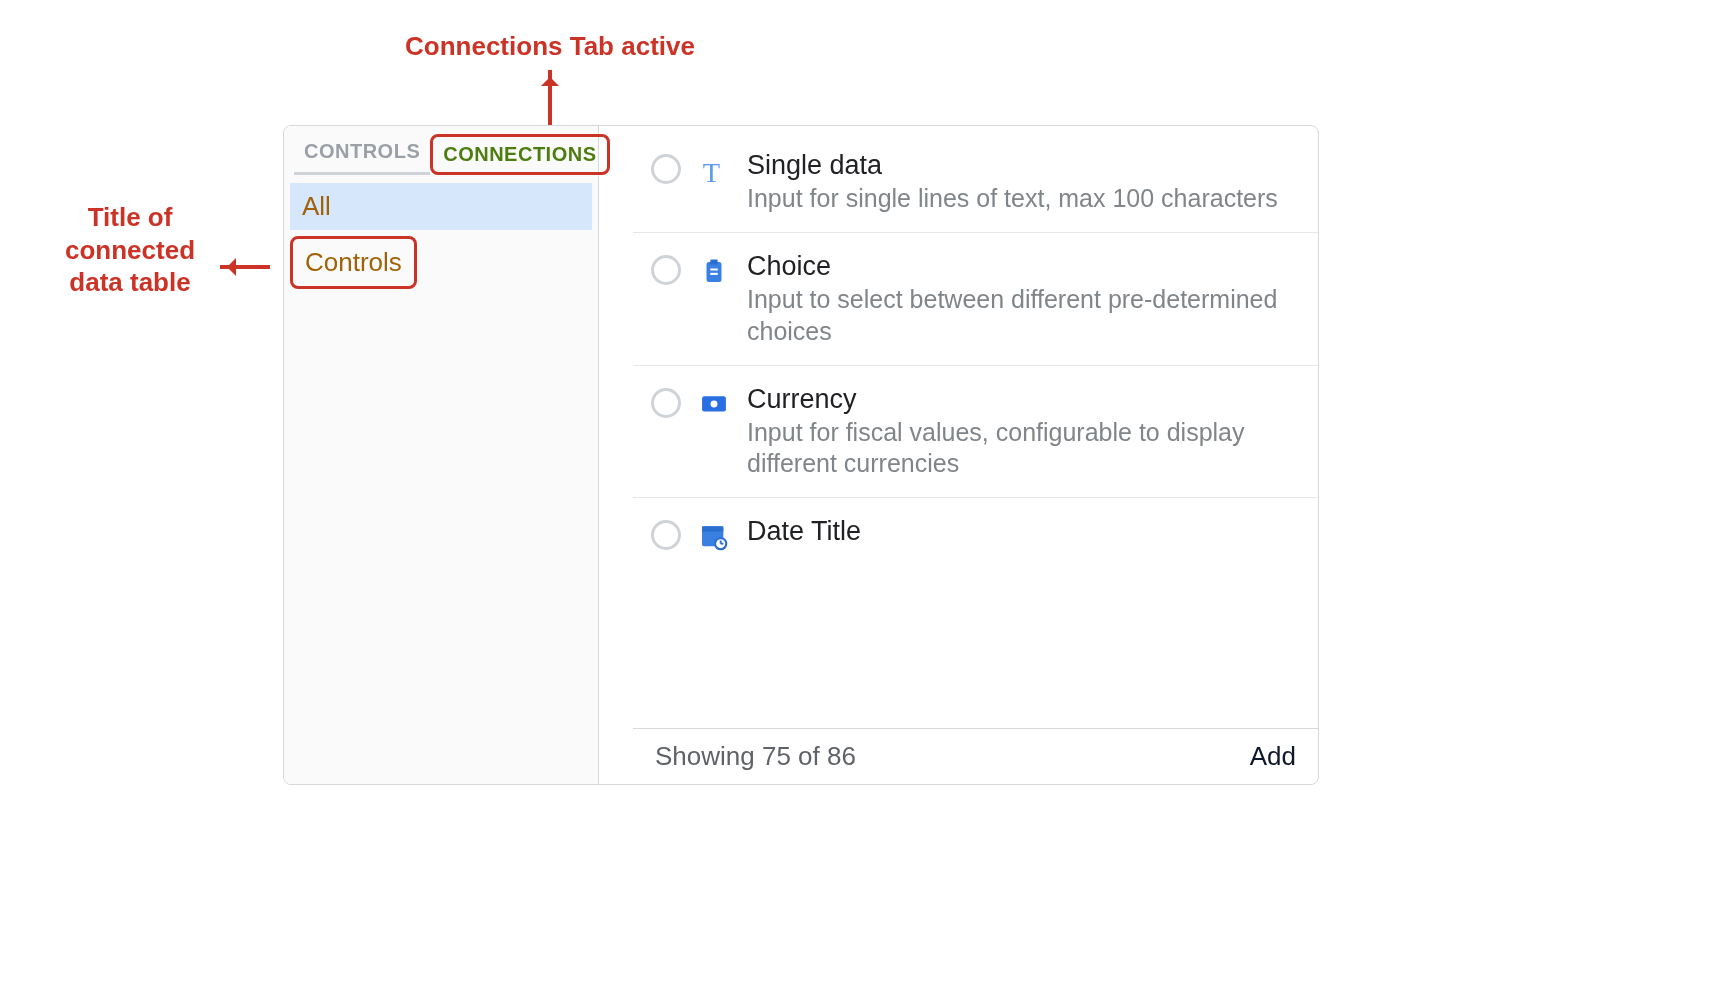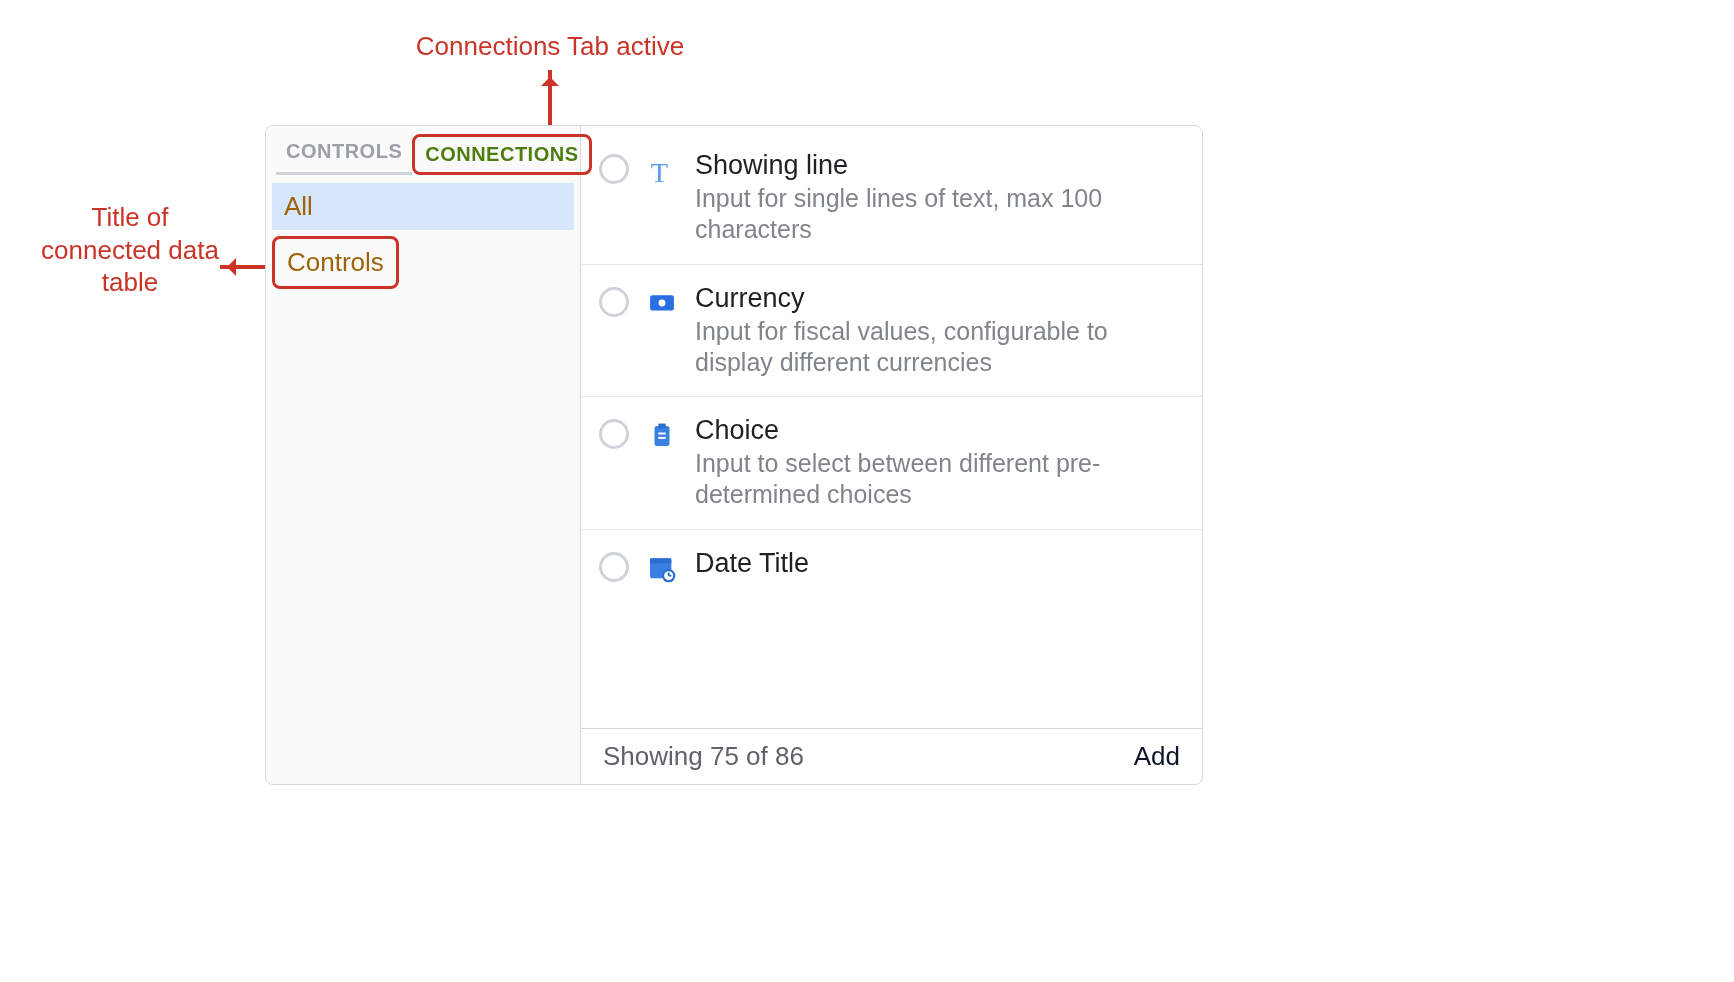--- a/index.html
+++ b/index.html
@@ -5,35 +5,36 @@
     * { box-sizing: border-box; margin: 0; padding: 0; }
     body {
       font-family: -apple-system, BlinkMacSystemFont, "Segoe UI", Helvetica, Arial, sans-serif;
       background: #fff;
       width: 1734px;
       height: 982px;
       position: relative;
     }
     .page-wrap {
       position: absolute;
-      left: 265px;
+      left: 283px;
       top: 125px;
-      width: 938px;
+      width: 1036px;
       height: 660px;
       border: 1px solid #d6d9dc;
       border-radius: 8px;
       background: #fff;
       display: flex;
       overflow: hidden;
+      gap: 34px;
     }
     
     .anno {
       position: absolute;
       color: #cc3327;
-      font-weight: 400;
+      font-weight: 700;
       font-size: 26px;
       line-height: 1.25;
       text-align: center;
     }
     .anno-top { left: 370px; top: 30px; width: 360px; }
     .anno-left { left: 35px; top: 201px; width: 190px; }
     .arrow-top {
       position: absolute;
       left: 548px; top: 70px;
       width: 4px; height: 55px;
@@ -177,52 +178,52 @@
     <div class="controls-list">
 
       <div class="ctrl-row">
         <div class="radio"></div>
         <div class="ctrl-icon">
           <svg viewBox="0 0 24 24" width="34" height="34">
               <text x="4" y="20" font-size="20" font-family="Georgia,serif" fill="#5b9bf0">T</text>
             </svg>
         </div>
         <div class="ctrl-text">
-          <div class="ctrl-title">Showing line</div>
+          <div class="ctrl-title">Single data</div>
           <div class="ctrl-desc">Input for single lines of text, max 100 characters</div>
-        </div>
-      </div>
-
-      <div class="ctrl-row">
-        <div class="radio"></div>
-        <div class="ctrl-icon">
-          <svg viewBox="0 0 24 24" width="34" height="26" fill="#2a6fe2">
-            <rect x="1" y="4" width="22" height="14" rx="2"></rect>
-              <circle cx="12" cy="11" r="3.2" fill="#fff"></circle>
-          </svg>
-        </div>
-        <div class="ctrl-text">
-          <div class="ctrl-title">Currency</div>
-          <div class="ctrl-desc">Input for fiscal values, configurable to display different currencies</div>
         </div>
       </div>
 
       <div class="ctrl-row">
         <div class="radio"></div>
         <div class="ctrl-icon">
           <svg viewBox="0 0 24 24" width="30" height="30" fill="#3a7fe2">
             <rect x="6" y="4" width="12" height="16" rx="2"></rect>
               <rect x="9" y="2" width="6" height="4" rx="1" fill="#2a6fd0"></rect>
             <line x1="9" y1="10" x2="15" y2="10" stroke="#fff" stroke-width="1.6"></line>
             <line x1="9" y1="13.5" x2="15" y2="13.5" stroke="#fff" stroke-width="1.6"></line>
           </svg>
         </div>
         <div class="ctrl-text">
           <div class="ctrl-title">Choice</div>
           <div class="ctrl-desc">Input to select between different pre-determined choices</div>
+        </div>
+      </div>
+
+      <div class="ctrl-row">
+        <div class="radio"></div>
+        <div class="ctrl-icon">
+          <svg viewBox="0 0 24 24" width="34" height="26" fill="#2a6fe2">
+            <rect x="1" y="4" width="22" height="14" rx="2"></rect>
+              <circle cx="12" cy="11" r="3.2" fill="#fff"></circle>
+          </svg>
+        </div>
+        <div class="ctrl-text">
+          <div class="ctrl-title">Currency</div>
+          <div class="ctrl-desc">Input for fiscal values, configurable to display different currencies</div>
         </div>
       </div>
 
       <div class="ctrl-row" style="border-bottom:none;">
         <div class="radio"></div>
         <div class="ctrl-icon">
           <svg viewBox="0 0 24 24" width="32" height="32">
             <rect x="3" y="4" width="16" height="15" rx="2" fill="#3a7fe2"></rect>
             <rect x="3" y="4" width="16" height="4" fill="#2a6fd0"></rect>
             <circle cx="17" cy="17" r="5" fill="#2a6fd0"></circle>

